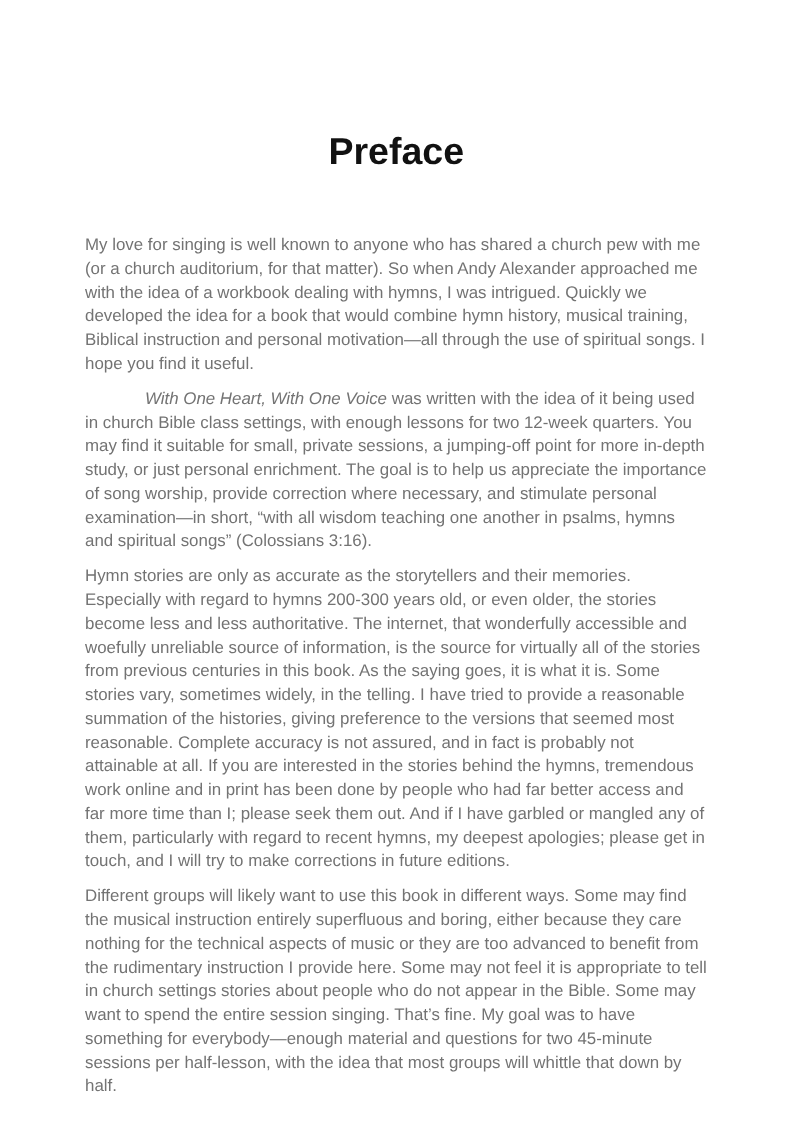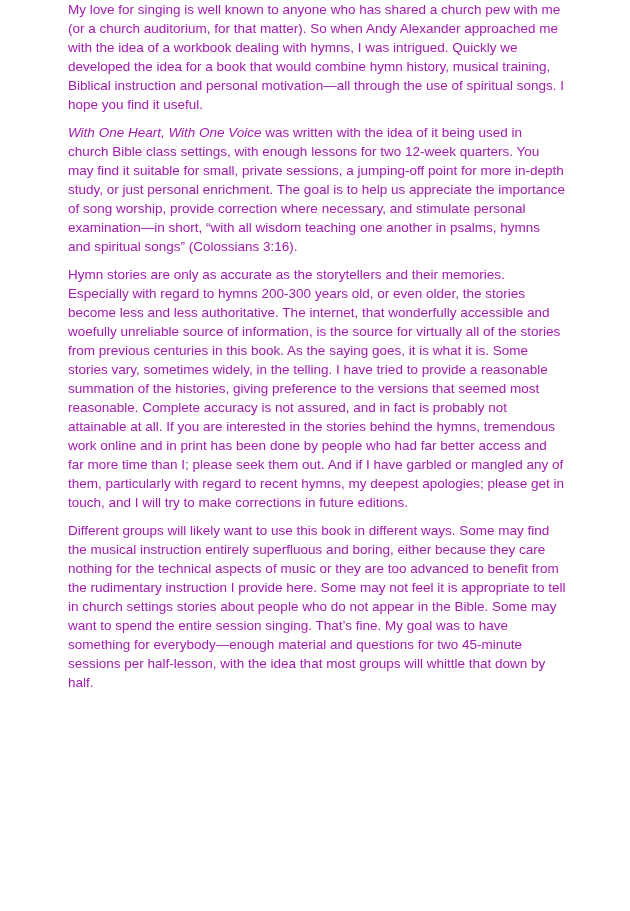--- a/index.html
+++ b/index.html
@@ -25,32 +25,34 @@
     line-height: 36px;
     font-weight: 700;
     text-align: center;
     color: #111111;
   }
   p.body-par {
     margin: 0 0 9px 0;
     font-size: 13.5px;
     line-height: 19px;
     text-align: left;
-    color: #a21caf;
+    color: #737373;
   }
   .italic {
     font-style: italic;
+    margin-left: 48px;
   }
 </style>
 </head>
 <body>
 
 <div class="page">
   <div class="content">
 
+    <h1 class="doc-title">Preface</h1>
 
     <p class="body-par"><span>My love for singing is well known to anyone who has shared a church pew with me (or a church auditorium, for that matter). So when Andy Alexander approached me with the idea of a workbook dealing with hymns, I was intrigued. Quickly we developed the idea for a book that would combine hymn history, musical training, Biblical instruction and personal motivation—all through the use of spiritual songs. I hope you find it useful.</span></p>
 
     <p class="body-par"><span class="italic">With One Heart, With One Voice</span> <span>was written with the idea of it being used in church Bible class settings, with enough lessons for two 12-week quarters. You may find it suitable for small, private sessions, a jumping-off point for more in-depth study, or just personal enrichment. The goal is to help us appreciate the importance of song worship, provide correction where necessary, and stimulate personal examination—in short, “with all wisdom teaching one another in psalms, hymns and spiritual songs” (Colossians 3:16).</span></p>
 
 
     <p class="body-par"><span>Hymn stories are only as accurate as the storytellers and their memories. Especially with regard to hymns 200-300 years old, or even older, the stories become less and less authoritative. The internet, that wonderfully accessible and woefully unreliable source of information, is the source for virtually all of the stories from previous centuries in this book. As the saying goes, it is what it is. Some stories vary, sometimes widely, in the telling. I have tried to provide a reasonable summation of the histories, giving preference to the versions that seemed most reasonable. Complete accuracy is not assured, and in fact is probably not attainable at all. If you are interested in the stories behind the hymns, tremendous work online and in print has been done by people who had far better access and far more time than I; please seek them out. And if I have garbled or mangled any of them, particularly with regard to recent hymns, my deepest apologies; please get in touch, and I will try to make corrections in future editions.</span></p>
 
     <p class="body-par"><span>Different groups will likely want to use this book in different ways. Some may find the musical instruction entirely superfluous and boring, either because they care nothing for the technical aspects of music or they are too advanced to benefit from the rudimentary instruction I provide here. Some may not feel it is appropriate to tell in church settings stories about people who do not appear in the Bible. Some may want to spend the entire session singing. That’s fine. My goal was to have something for everybody—enough material and questions for two 45-minute sessions per half-lesson, with the idea that most groups will whittle that down by half.</span></p>
 

